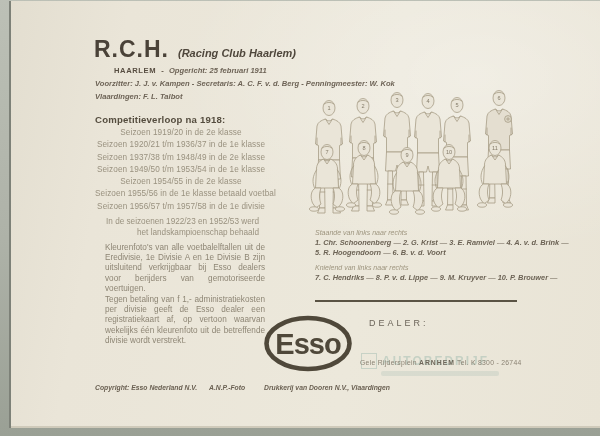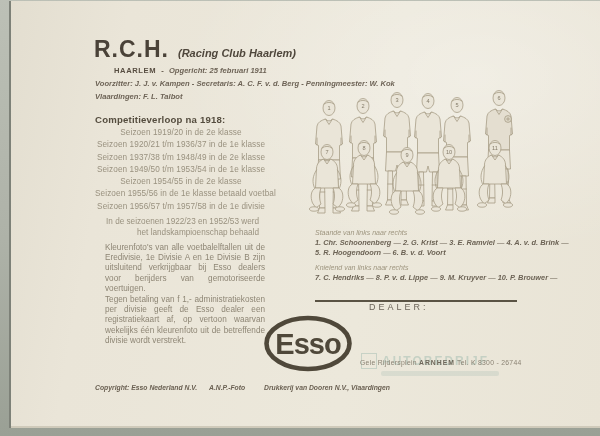--- a/index.html
+++ b/index.html
@@ -226,21 +226,21 @@
       <div class="pline">7. C. Hendriks — 8. P. v. d. Lippe — 9. M. Kruyver — 10. P. Brouwer —</div>
     </div>
 
     <div id="rule" class="abs" style="left:304px;top:299px;width:202px;"></div>
 
     <svg class="abs" style="left:251px;top:314px;" width="92" height="60" viewBox="0 0 92 60">
       <ellipse cx="46" cy="28.5" rx="41.5" ry="25.5" fill="none" stroke="#4f483a" stroke-width="4.6"></ellipse>
       <text x="46" y="38.5" text-anchor="middle" font-size="29" font-weight="bold" letter-spacing="-1" fill="#4f483a">Esso</text>
     </svg>
 
-    <div class="abs" id="dealer-label" style="left:358px;top:301px;">DEALER:</div>
+    <div class="abs" id="dealer-label" style="left:358px;top:317px;">DEALER:</div>
 
     <div class="abs" id="stamp" style="left:350px;top:350px;">
       <span id="stamp-box"></span><span id="stamp-text">AUTOBEDRIJF</span>
       <div id="stamp-bar"></div>
     </div>
     <div class="abs" id="stamp-address" style="left:349px;top:358px;">
       <span>Gele Rijdersplein </span><span class="city2">ARNHEM</span><span> Tel. K 8300 - 26744</span>
     </div>
 
     <div class="abs foot" style="left:84px;top:383px;">Copyright: Esso Nederland N.V.</div>

